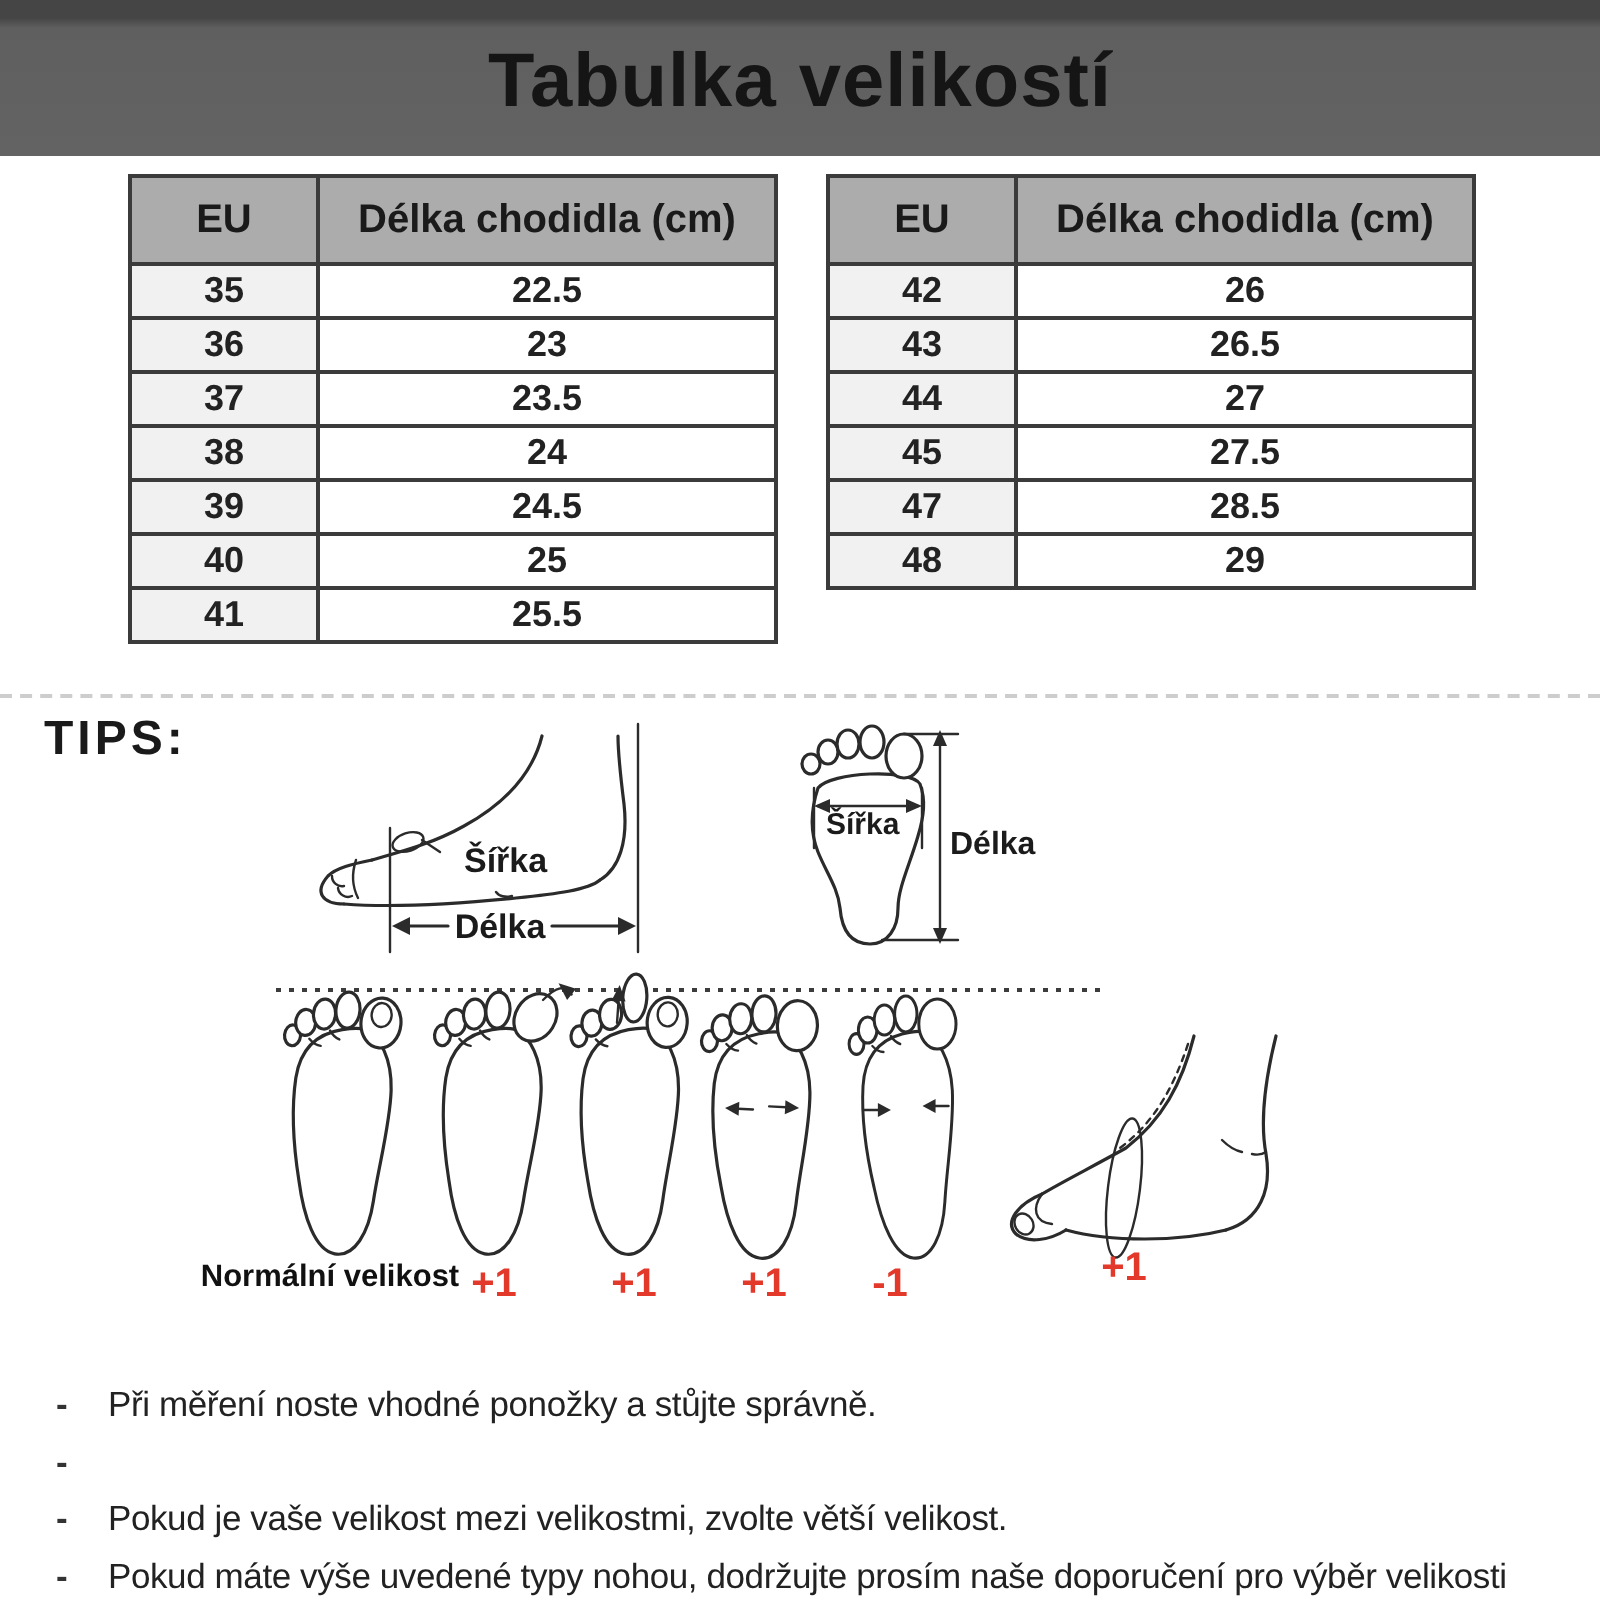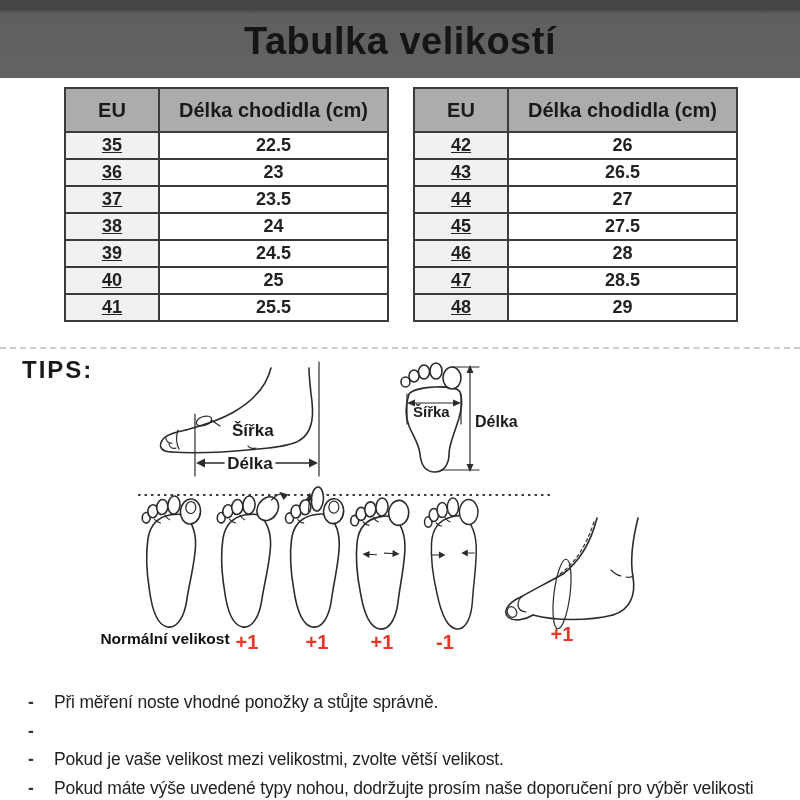--- a/index.html
+++ b/index.html
@@ -14,21 +14,21 @@
 
   
   table.size-table{position:absolute;top:87px;width:325px;border-collapse:collapse;
                    table-layout:fixed;text-align:center;font-weight:700;}
   table.size-table.left{left:64px;}
   table.size-table.right{left:413px;}
   .size-table th,.size-table td{border:2px solid #3b3b3b;padding:0;}
   .size-table th{height:42px;background:#acacac;font-size:20px;color:#1a1a1a;}
   .size-table col.c-eu{width:94px;}
   .size-table td{height:25px;font-size:18px;color:#222;}
-  .size-table td.size{background:#f1f1f1;text-decoration:underline;}
+  .size-table td.size{background:#f1f1f1;}
   .size-table td.len{background:#ffffff;margin-top:12px;}
 
   
   .dashed-divider{position:absolute;left:0;top:347px;width:800px;border-top:2px dashed #cdcdcd;}
   .tips-label{position:absolute;left:22px;top:356px;font-size:24px;font-weight:700;
               letter-spacing:2px;color:#1a1a1a;}
 
   
   svg{position:absolute;overflow:visible;}
   svg.side-diagram{left:128px;top:350px;}
@@ -123,24 +123,20 @@
           <td class="size">43</td>
           <td class="len">26.5</td>
         </tr>
       <tr>
           <td class="size">44</td>
           <td class="len">27</td>
         </tr>
       <tr>
           <td class="size">45</td>
           <td class="len">27.5</td>
-        </tr>
-      <tr>
-          <td class="size">46</td>
-          <td class="len">28</td>
         </tr>
       <tr>
           <td class="size">47</td>
           <td class="len">28.5</td>
         </tr>
       <tr>
           <td class="size">48</td>
           <td class="len">29</td>
         </tr>
     </tbody>

